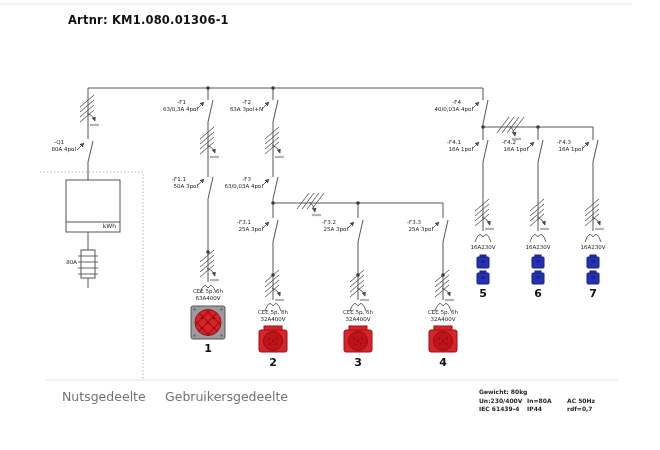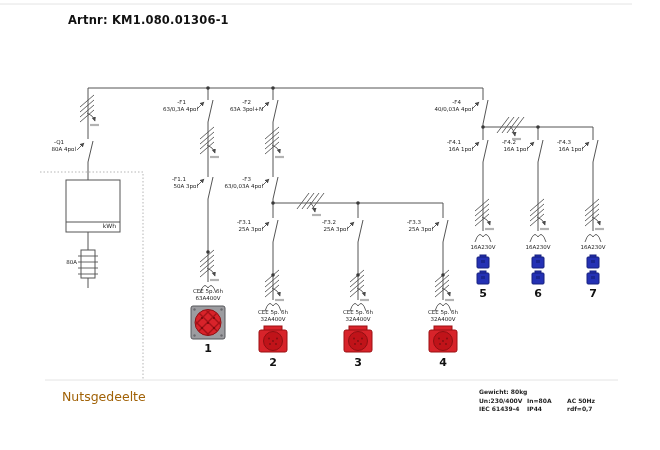--- a/index.html
+++ b/index.html
@@ -7,21 +7,21 @@
           font-family:"DejaVu Sans",sans-serif;color:#222;}
   .abs{position:absolute;}
   .title{font-size:11.5px;font-weight:bold;color:#111;letter-spacing:.2px;}
   .lbl{position:absolute;font-size:5.5px;line-height:6.6px;color:#222;}
   .blabel{width:48px;text-align:right;}
   .bname{display:block;padding-right:12px;}
   .brating{display:block;}
   .slabel{width:64px;text-align:center;}
   .sline{display:block;}
   .num{position:absolute;width:30px;text-align:center;font-size:11px;font-weight:bold;color:#111;}
-  .section{position:absolute;font-size:12.5px;color:#a16207;}
+  .section{position:absolute;font-size:12.5px;color:#737373;}
   .spec{position:absolute;font-size:6px;font-weight:bold;color:#1f1f1f;line-height:7px;white-space:nowrap;}
   svg{position:absolute;left:0;top:0;}
   .wire{stroke:var(--line,#555);stroke-width:1;fill:none;}
   .thin{stroke:var(--line,#555);stroke-width:0.9;fill:none;}
   .dotted{stroke:#b5b5b5;stroke-width:1;fill:none;stroke-dasharray:1.5 2;}
   .faint{stroke:#e4e4e4;stroke-width:1;fill:none;}
 </style>
 </head>
 <body>
 
@@ -305,20 +305,21 @@
 
   <div class="num" style="left:193px;top:342px">1</div>
   <div class="num" style="left:258px;top:356px">2</div>
   <div class="num" style="left:343px;top:356px">3</div>
   <div class="num" style="left:428px;top:356px">4</div>
   <div class="num" style="left:468px;top:287px">5</div>
   <div class="num" style="left:523px;top:287px">6</div>
   <div class="num" style="left:578px;top:287px">7</div>
 
   <div class="section" style="left:62px;top:389px">Nutsgedeelte</div>
+  <div class="section" style="left:165px;top:389px">Gebruikersgedeelte</div>
 
   <div class="spec" style="left:479px;top:388px">Gewicht: 80kg</div>
   <div class="spec" style="left:479px;top:397px">Un:230/400V</div>
   <div class="spec" style="left:527px;top:397px">In=80A</div>
   <div class="spec" style="left:567px;top:397px">AC 50Hz</div>
   <div class="spec" style="left:479px;top:405px">IEC 61439-4</div>
   <div class="spec" style="left:527px;top:405px">IP44</div>
   <div class="spec" style="left:567px;top:405px">rdf=0,7</div>
 
 </div>

